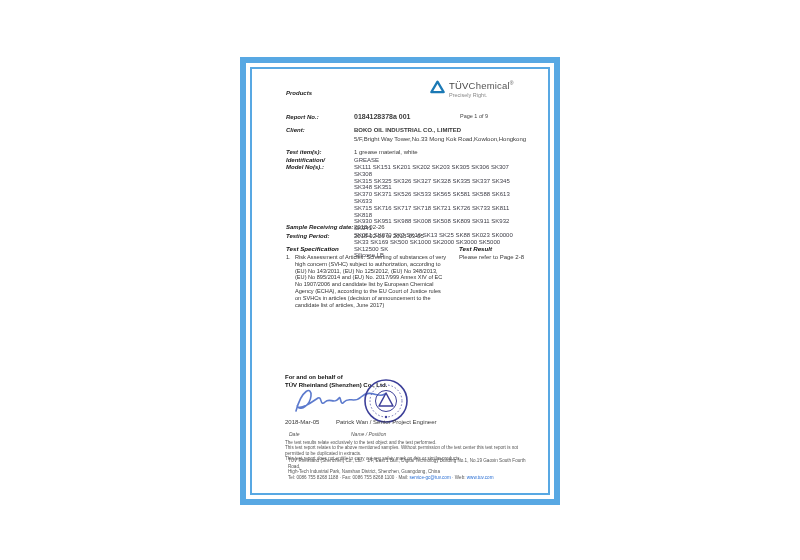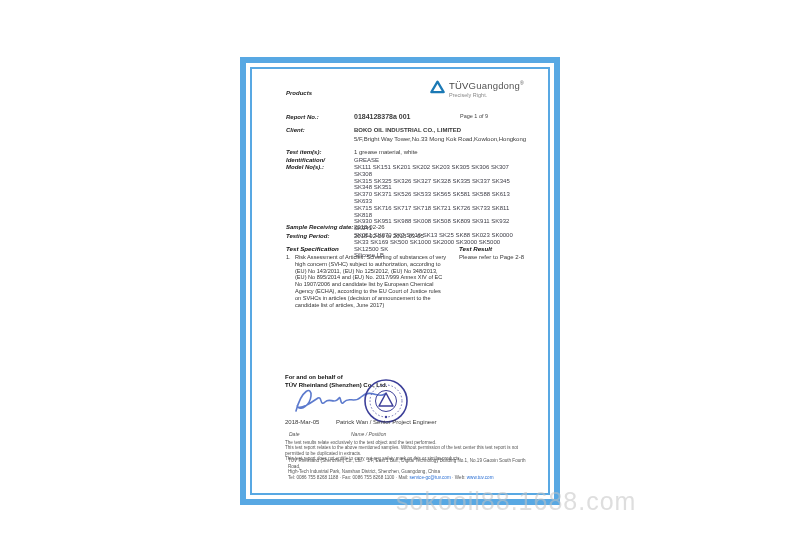--- a/index.html
+++ b/index.html
@@ -46,21 +46,21 @@
   <div class="doc">
     <div class="doc-inner">
 
       <div class="abs products" style="left:34px;top:21px;">Products</div>
 
       <div class="abs logo" style="left:178px;top:11px;">
         <svg class="tri" width="15" height="14" viewBox="0 0 16 15">
           <path d="M8 1.8 L14.6 13 H1.4 Z" fill="none" stroke="#1b79b5" stroke-width="2.4" stroke-linejoin="round"></path>
         </svg>
         <div>
-          <div class="logo-line"><span class="b">TÜV</span><span>Guangdong</span><span class="reg">®</span></div>
+          <div class="logo-line"><span class="b">TÜV</span><span>Chemical</span><span class="reg">®</span></div>
           <div class="tagline">Precisely Right.</div>
         </div>
       </div>
 
       <div class="abs lbl" style="left:34px;top:45px;">Report No.:</div>
       <div class="abs val bold" style="left:102px;top:44px;font-size:7px;">0184128378a 001</div>
       <div class="abs page-ind" style="left:208px;top:44px;">Page 1 of 9</div>
 
       <div class="abs lbl" style="left:34px;top:58px;">Client:</div>
       <div class="abs val bold" style="left:102px;top:58px;">BOKO OIL INDUSTRIAL CO., LIMITED</div>
@@ -127,15 +127,14 @@
 
       <div class="abs" style="left:36px;top:389px;width:250px;">
         <div class="tiny2">TÜV Rheinland (Shenzhen) Co., Ltd. · 1/F, East 1 Buil., Digital Technology Building No.1, No.19 Gaoxin South Fourth Road,</div>
         <div class="tiny2">High-Tech Industrial Park, Nanshan District, Shenzhen, Guangdong, China</div>
         <div class="tiny2"><span>Tel: 0086 755 8268 1188 · Fax: 0086 755 8268 1100 · Mail: </span><span class="link">service-gc@tuv.com</span><span> · Web: </span><span class="link">www.tuv.com</span></div>
       </div>
 
     </div>
   </div>
 
-  <div class="wm-url">sokooil88.1688.com</div>
 
 </div>
 
 </body></html>

